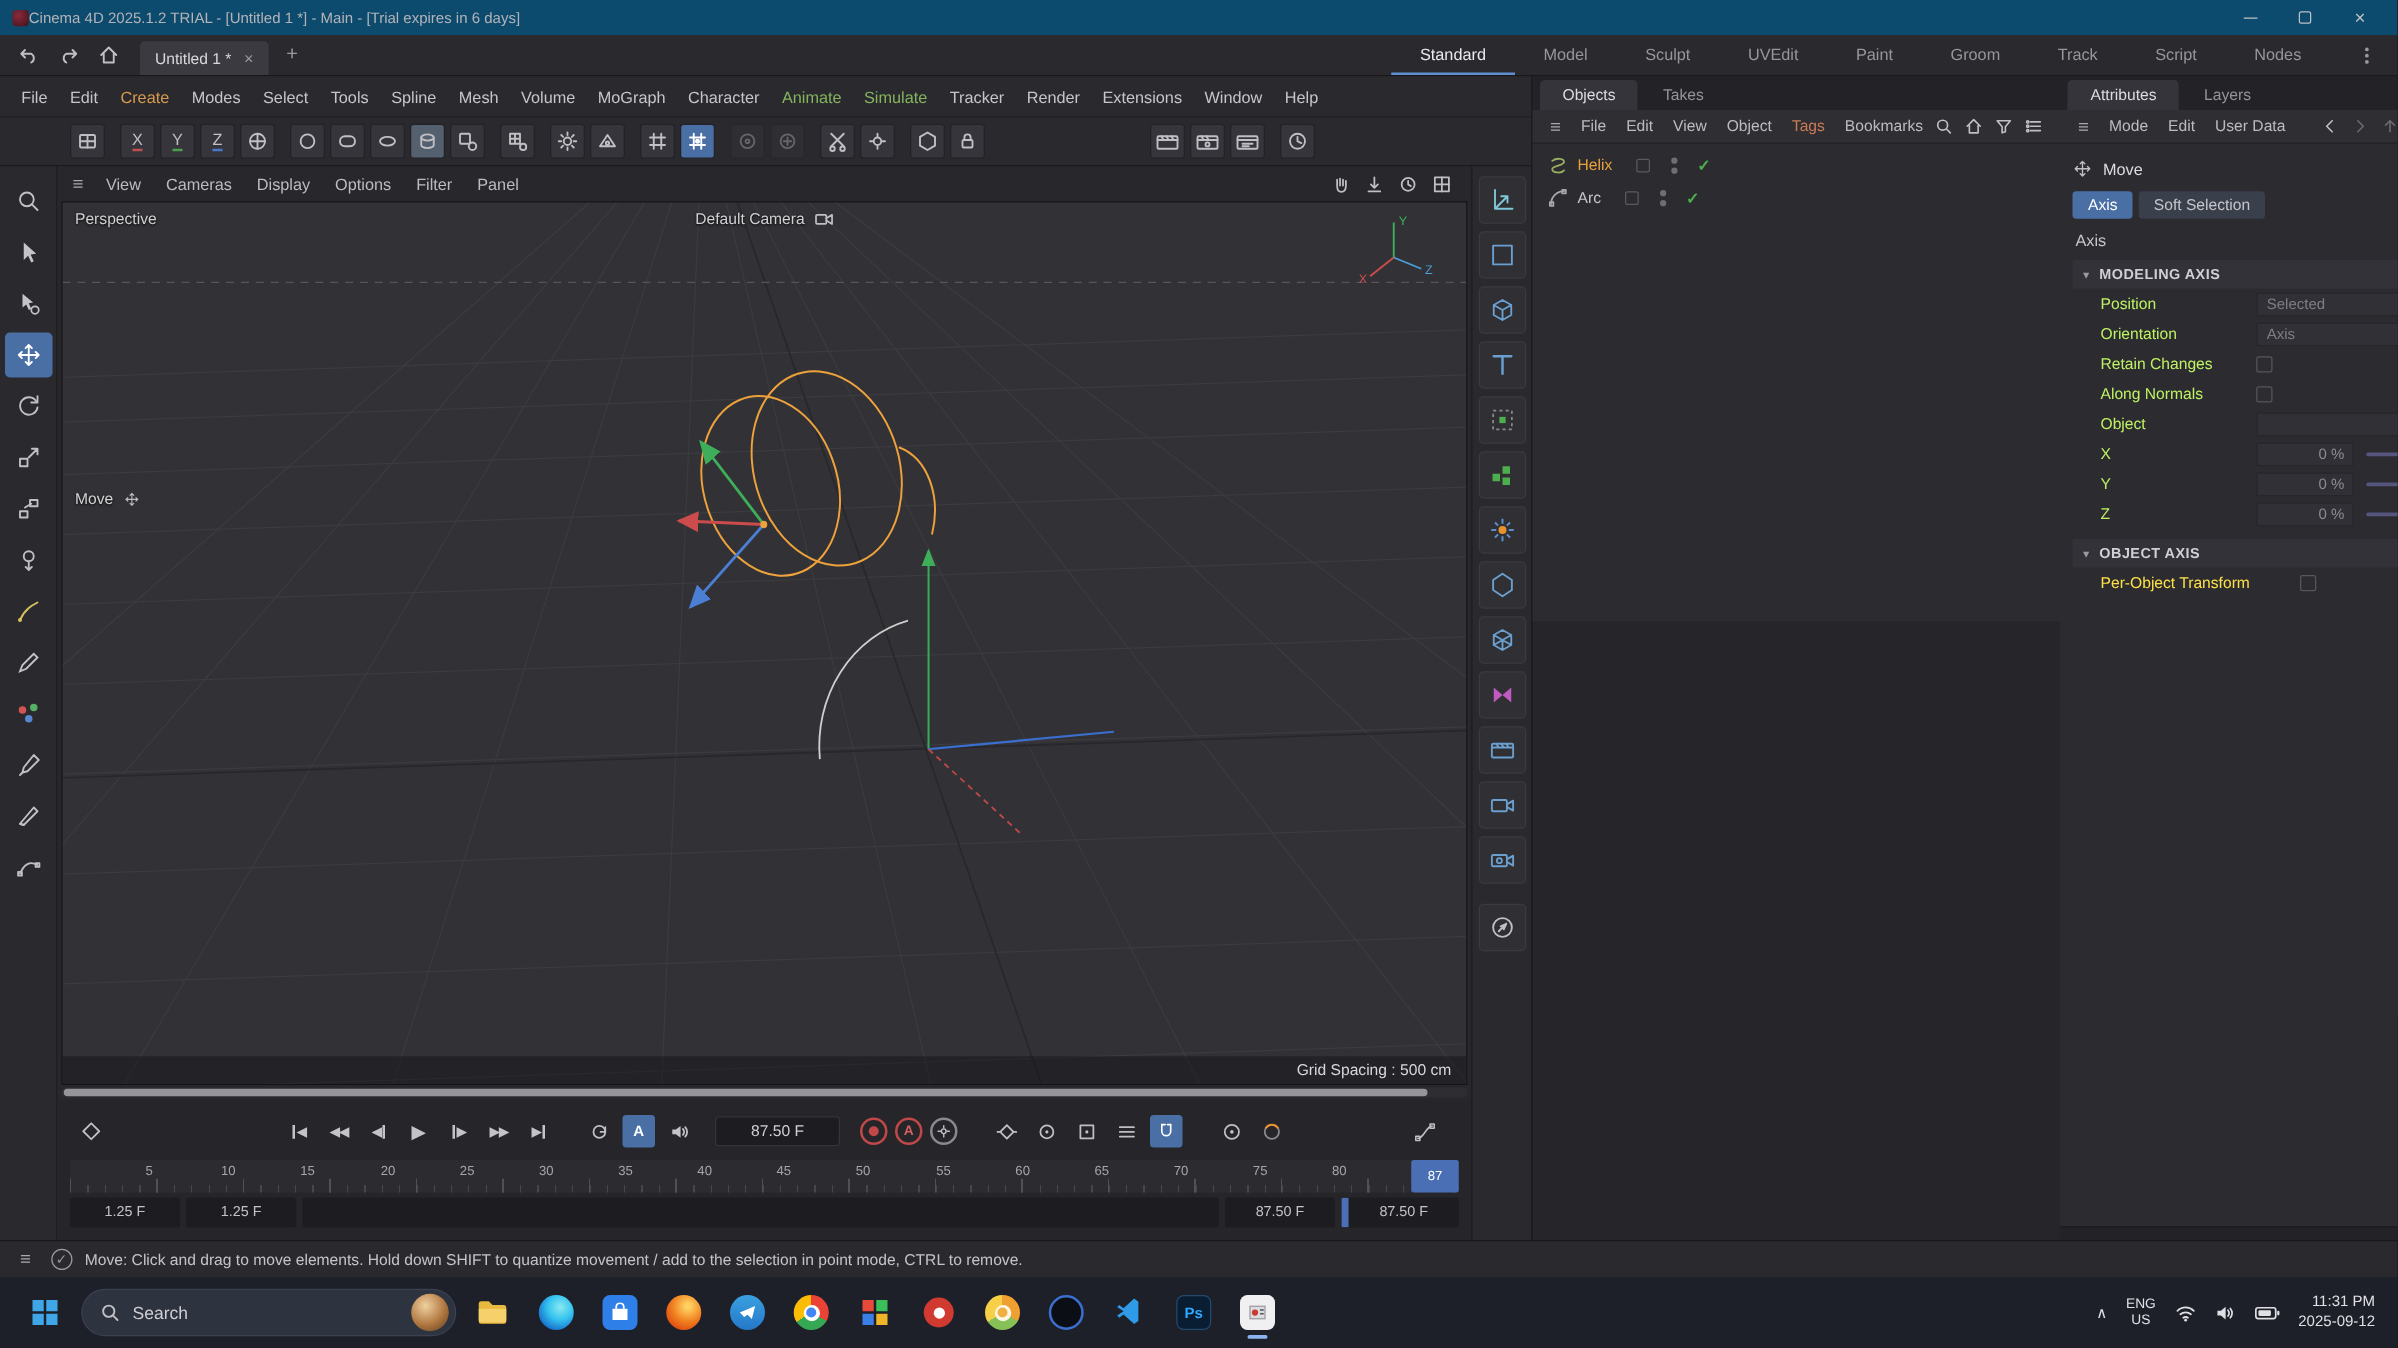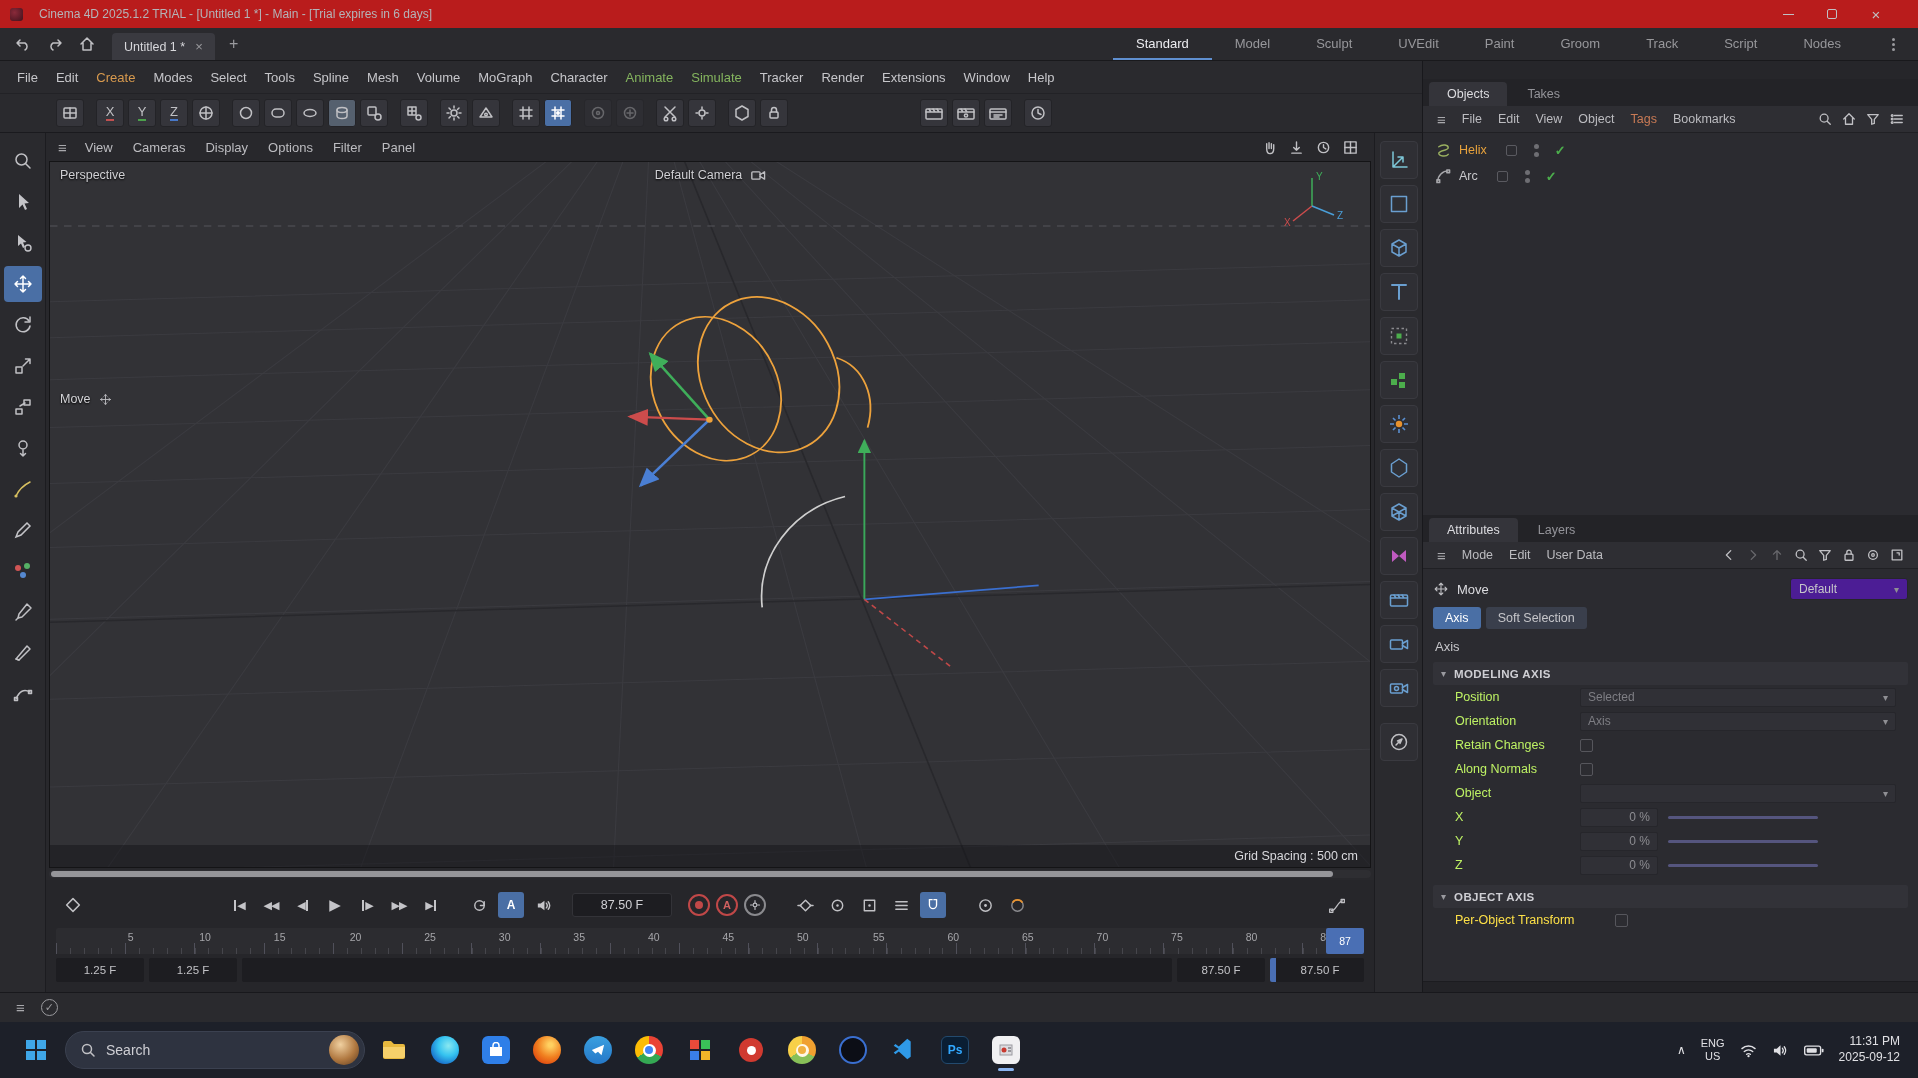--- a/index.html
+++ b/index.html
@@ -1,21 +1,21 @@
 <!DOCTYPE html>
 <html><head>
 <meta charset="utf-8">
 <style>
 *{margin:0;padding:0;box-sizing:border-box}
 html,body{width:1918px;height:1078px;overflow:hidden;font-family:"Liberation Sans",sans-serif;background:#1e1e20;color:#c8c8c8;font-size:13px;user-select:none}
 .app{width:100%;height:100%;display:flex;flex-direction:column}
 svg{display:block}
 .ic{stroke:#c0c0c4;fill:none;stroke-width:1.5;stroke-linecap:round;stroke-linejoin:round}
 
-.titlebar{height:28px;background:#b91c1c;display:flex;align-items:center;gap:16px;padding:0 20px 0 10px;flex:0 0 auto}
+.titlebar{height:28px;background:#0c4a6e;display:flex;align-items:center;gap:0;padding:0 8px 0 10px;flex:0 0 auto}
 .app-logo{width:13px;height:13px;border-radius:3px;background:radial-gradient(circle at 35% 35%,#8a2a3a,#40121c)}
 .tb-title{font-size:12px;color:#b4b4b8;white-space:nowrap}
 .win-controls{margin-left:auto;display:flex}
 .win-btn{width:44px;height:26px;display:flex;align-items:center;justify-content:center;color:#c0c0c4}
 .glyph-min{width:11px;height:1px;background:#c0c0c4}
 .glyph-max{width:10px;height:10px;border:1px solid #c0c0c4;border-radius:2px}
 .glyph-close{font-size:15px;line-height:1}
 
 .layoutbar{height:33px;background:#2a2a2e;border-bottom:1px solid #19191c;display:flex;align-items:center;padding:0 10px;gap:6px;flex:0 0 auto}
 .lb-btn{width:26px;height:24px;display:flex;align-items:center;justify-content:center;border-radius:3px}
@@ -77,21 +77,21 @@
 .rlabel{position:absolute;top:3px;transform:translateX(-50%);font-size:10.5px;color:#a6a6aa;z-index:1}
 .playhead{position:absolute;right:0;top:0;bottom:0;width:38px;background:#4a6fb4;border-radius:2px;display:flex;align-items:center;justify-content:center;color:#fff;font-size:10.5px;z-index:2}
 .rangerow{height:24px;margin:4px 10px 0;display:flex;gap:5px}
 .rbox{width:88px;background:#1d1d21;border-radius:2px;display:flex;align-items:center;justify-content:center;font-size:11.5px;color:#c2c2c6}
 .rtrack{flex:1;background:#1d1d21;border-radius:2px}
 .rbox.ph{border-left:6px solid #4a6fb4;width:94px}
 
 .right-strip{width:48px;background:#2a2a2e;border-left:1px solid #1c1c20;display:flex;flex-direction:column;align-items:center;gap:6px;padding-top:8px;flex:0 0 auto}
 .rtool{width:38px;height:38px;display:flex;align-items:center;justify-content:center;border:1px solid #3a3a40;border-radius:4px;background:#2f2f34}
 
-.right-col{width:496px;background:#26262a;border-left:1px solid #18181c;display:flex;flex-direction:column;flex:0 0 auto}
+.right-col{width:693px;background:#26262a;border-left:1px solid #18181c;display:flex;flex-direction:row;flex:0 0 auto}
 .rc-spacer{height:18px;flex:0 0 auto}
 .panel-tabs{height:27px;display:flex;align-items:flex-end;background:#232327;padding:0 6px;gap:2px;flex:0 0 auto}
 .ptab{padding:5px 18px;font-size:12.5px;color:#94949a;border-radius:4px 4px 0 0}
 .ptab.active{background:#34343a;color:#dcdce0}
 .pmenu{height:27px;background:#2e2e33;border-bottom:1px solid #202024;display:flex;align-items:center;gap:2px;padding:0 8px;flex:0 0 auto}
 .pmi{padding:4px 8px;font-size:12.5px;color:#bcbcc0}
 .pmenu-icons{margin-left:auto;display:flex;gap:10px;align-items:center;padding-right:6px}
 .objects-panel{height:436px;display:flex;flex-direction:column;flex:0 0 auto}
 .objects-body{flex:1;background:#2b2b30;padding-top:4px}
 .orow{height:26px;display:flex;align-items:center;padding-left:12px;gap:7px}
@@ -978,20 +978,21 @@
           </div>
         </div>
         <div class="attr-scroll"></div>
       </div>
     </div>
   </div>
 
   <div class="statusbar">
     <span class="hamb">≡</span>
     <span class="sb-check">✓</span>
+    <span class="sb-msg">Move: Click and drag to move elements. Hold down SHIFT to quantize movement / add to the selection in point mode, CTRL to remove.</span>
   </div>
 
   <div class="taskbar">
     <div class="tk">
       <svg width="26" height="26" viewBox="0 0 26 26">
           <rect x="3" y="3" width="9" height="9" fill="#3fa7e8"></rect>
           <rect x="14" y="3" width="9" height="9" fill="#3fa7e8"></rect>
           <rect x="3" y="14" width="9" height="9" fill="#3fa7e8"></rect>
           <rect x="14" y="14" width="9" height="9" fill="#3fa7e8"></rect>
         </svg>

